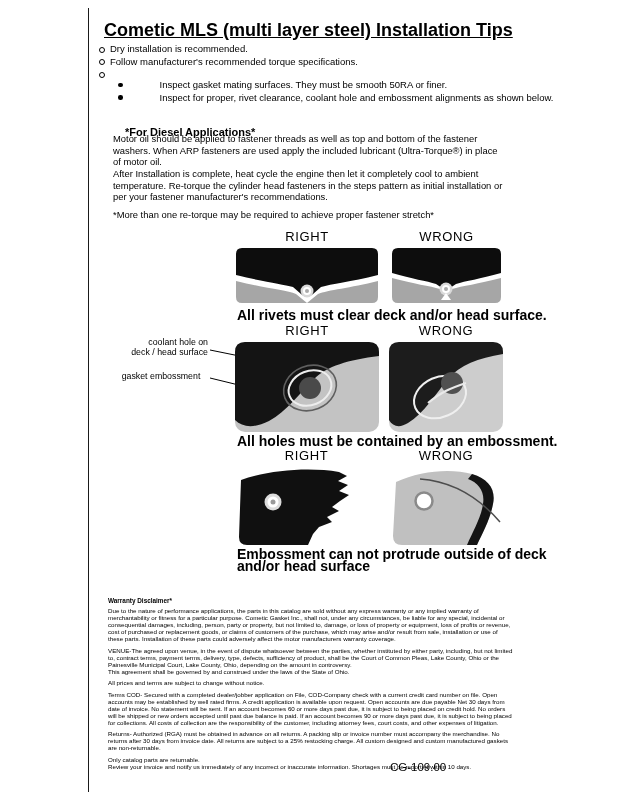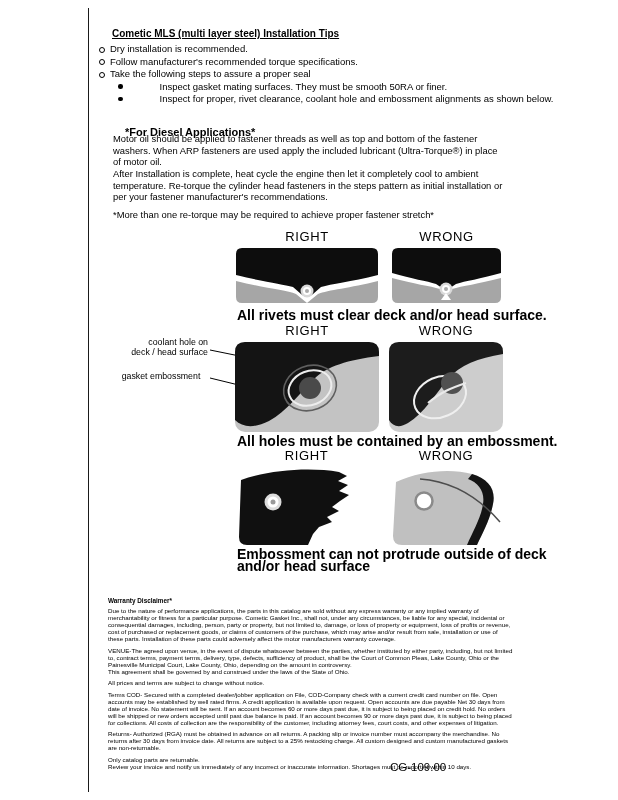--- a/index.html
+++ b/index.html
@@ -1,20 +1,20 @@
 <!DOCTYPE html>
 <html><head>
 <meta charset="utf-8">
 <style>
   html,body{margin:0;padding:0;}
   body{width:618px;height:800px;position:relative;background:#ffffff;
        font-family:"Liberation Sans","DejaVu Sans",sans-serif;color:#000;overflow:hidden;}
   .left-rule{position:absolute;left:88px;top:8px;width:1px;height:784px;background:#1a1a1a;}
-  .title{position:absolute;left:104px;top:20px;font-size:10px;font-weight:bold;
-         text-decoration:underline;margin:8px;}
+  .title{position:absolute;left:104px;top:20px;font-size:18px;font-weight:bold;
+         text-decoration:underline;margin:0;}
   .tips{position:absolute;left:99px;top:44px;list-style:none;margin:0;padding:0;
         font-size:9.5px;line-height:10px;}
   .tip{display:flex;margin-bottom:2.6px;}
   .bullet-o{flex:none;width:4px;height:4px;border:1px solid #000;border-radius:50%;margin:2.5px 5px 0 0;}
   .bullet-f{flex:none;width:4.5px;height:4.5px;background:#000;border-radius:50%;margin:2.5px 5px 0 0;}
   .sub{margin-left:19px;gap:32px;}
   .diesel-heading{position:absolute;left:113px;top:114px;font-size:11px;font-weight:bold;margin:12px;}
   .para{position:absolute;left:113px;width:392px;font-size:9.4px;line-height:11.6px;margin:0;}
   .p1{top:133px;}
   .p2{top:168px;}
@@ -41,21 +41,20 @@
   <li class="tip">
     <span class="bullet-o"></span>
     <span>Dry installation is recommended.</span>
   </li>
   <li class="tip">
     <span class="bullet-o"></span>
     <span>Follow manufacturer's recommended torque specifications.</span>
   </li>
   <li class="tip">
     <span class="bullet-o"></span>
-    <span>Take the following steps to assure a proper seal</span>
   </li>
   <li class="tip sub">
     <span class="bullet-f"></span>
     <span>Inspect gasket mating surfaces.  They must be smooth 50RA or finer.</span>
   </li>
   <li class="tip sub">
     <span class="bullet-f"></span>
     <span>Inspect for proper, rivet clearance, coolant hole and embossment alignments as shown below.</span>
   </li>
 </ul>

